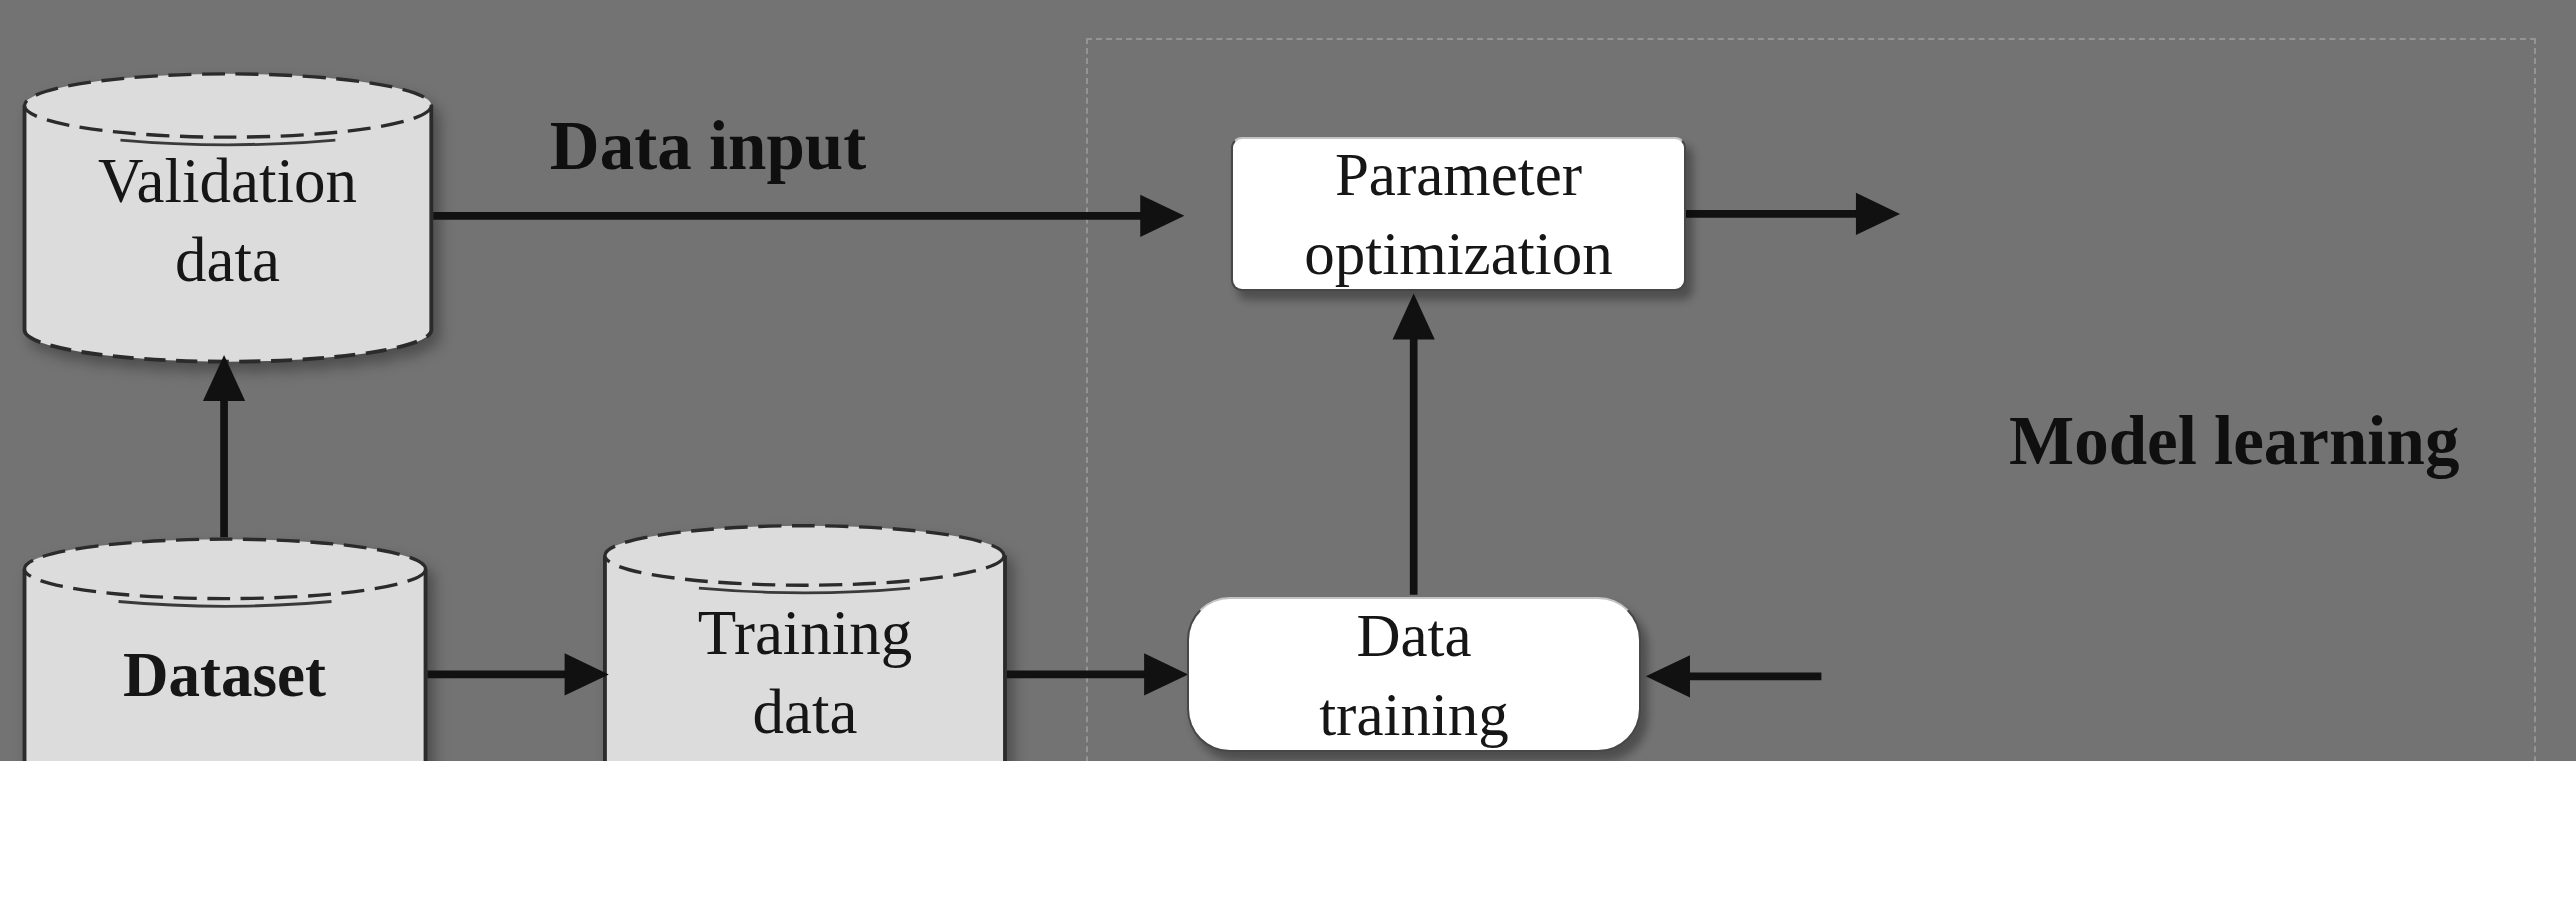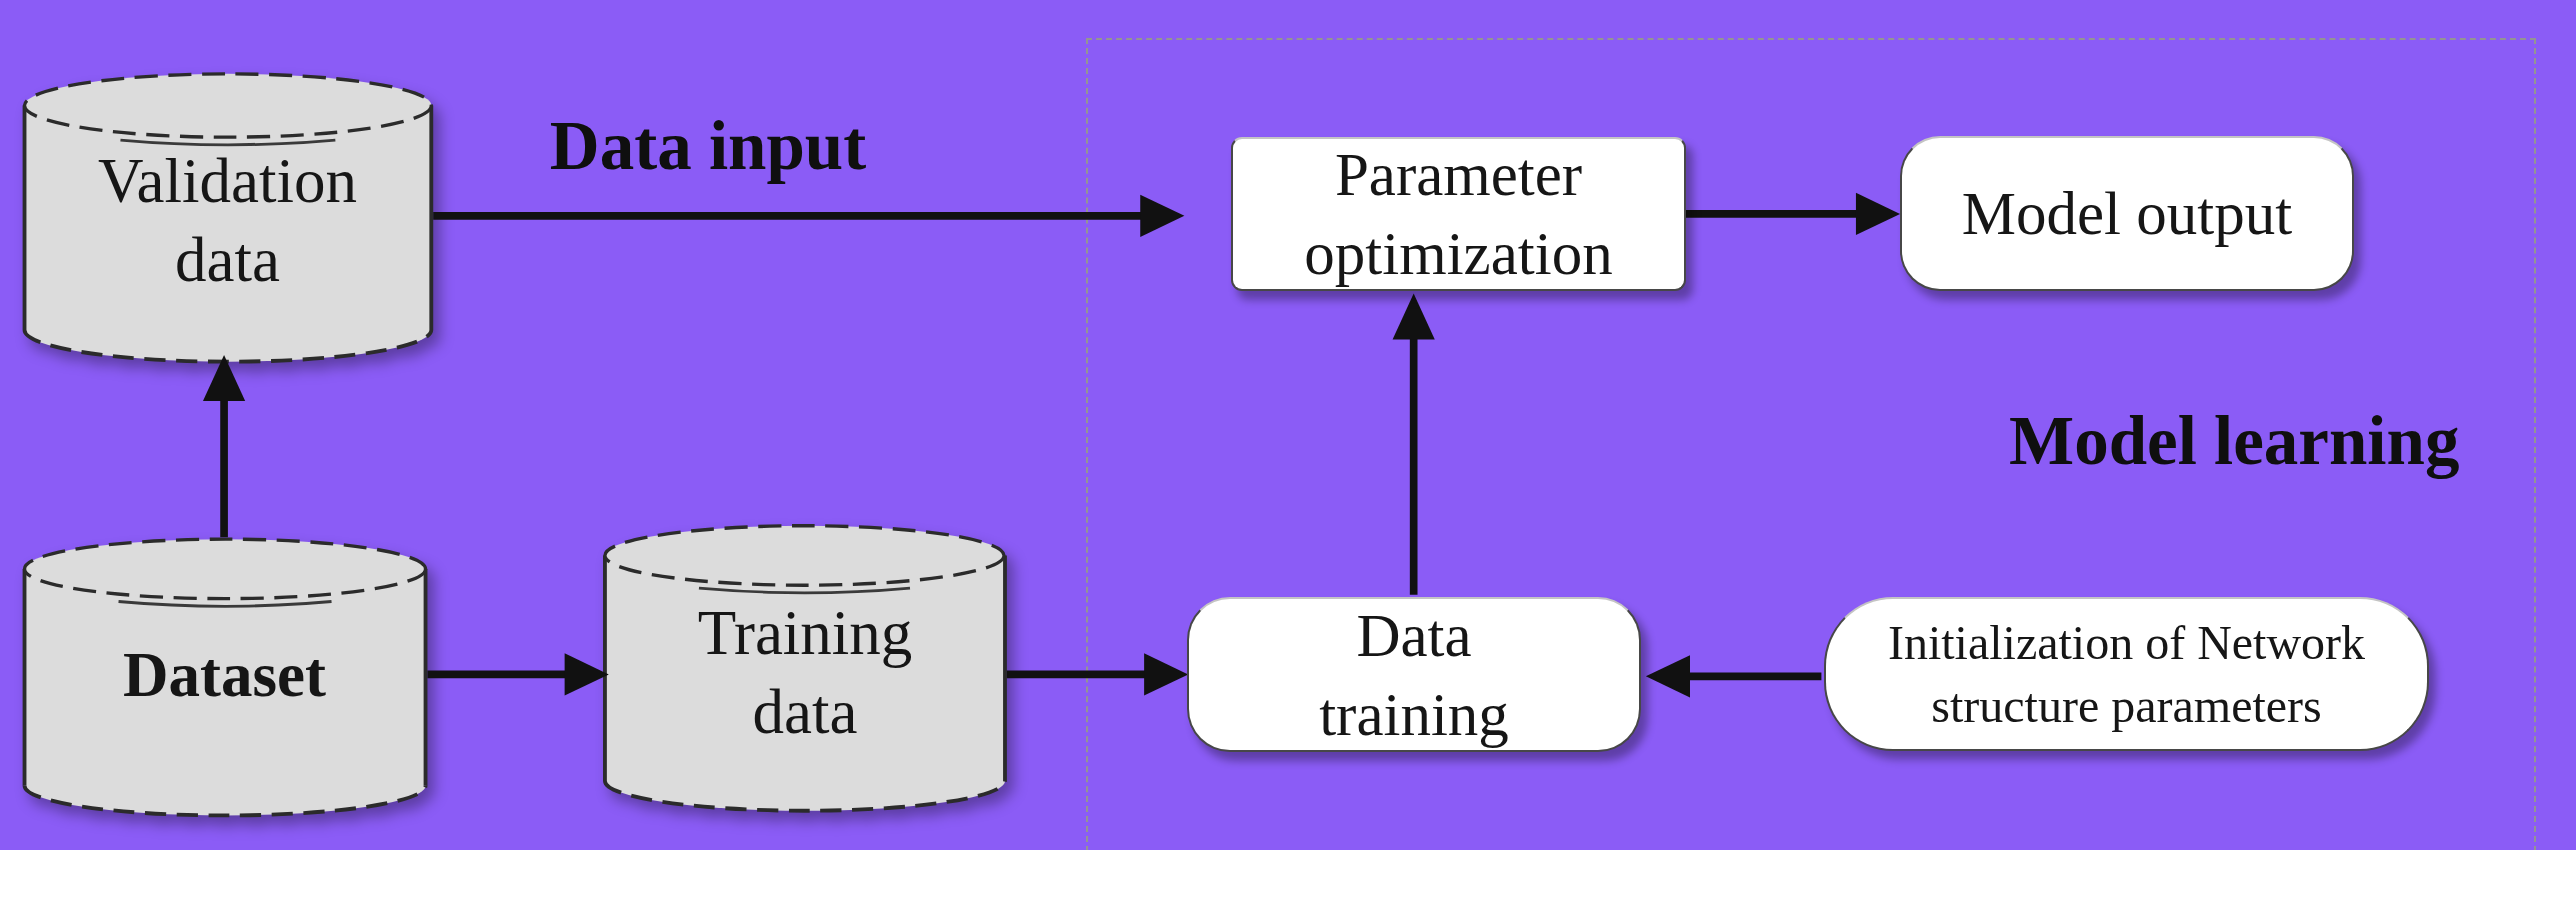--- a/index.html
+++ b/index.html
@@ -1,17 +1,17 @@
 <!DOCTYPE html>
 <html><head>
 <meta charset="utf-8">
 <style>
   html,body{margin:0;padding:0;background:#ffffff;}
   .canvas{
-    position:relative;width:2576px;height:850px;background:#8b5cf6;overflow:hidden;
+    position:relative;width:2576px;height:761px;background:#737373;overflow:hidden;
     font-family:"Liberation Serif","DejaVu Serif",serif;color:#1a1a1a;
   }
   .shape-layer{position:absolute;left:0;top:0;width:2576px;height:897px;pointer-events:none;}
   .dashed-box{
     position:absolute;left:1086px;top:38px;width:1450px;height:814px;
     border:2.9px dashed #949494;box-sizing:border-box;background:transparent;
   }
   .cyl-label{
     position:absolute;text-align:center;white-space:pre-line;
     font-size:63px;line-height:79px;color:#161616;
@@ -105,31 +105,24 @@
 data</div>
   <div class="cyl-label" style="left:24px;top:636px;width:401px;font-weight:bold;">Dataset</div>
   <div class="cyl-label" style="left:605px;top:594px;width:400px;">Training
 data</div>
 
   <div class="pbox" style="left:1183px;top:137px;width:455px;height:154px;border-radius:11px;margin-left:48px;">
     <span class="pbox-label">Parameter
 optimization</span>
   </div>
 
-  <div class="pbox" style="left:1900px;top:136px;width:454px;height:155px;border-radius:40px;">
-    <span class="pbox-label">Model output</span>
-  </div>
 
   <div class="pbox" style="left:1187px;top:597px;width:454px;height:155px;border-radius:43px;">
     <span class="pbox-label">Data
 training</span>
   </div>
 
-  <div class="pbox" style="left:1824px;top:597px;width:605px;height:154px;border-radius:69px;">
-    <span class="pbox-label small">Initialization of Network
-structure parameters</span>
-  </div>
 
   <div class="annot" style="left:2009px;top:395px;">Model learning</div>
   <div class="annot" style="left:497px;top:100px;width:422px;text-align:center;">Data input</div>
 
 </div>
 
 
 </body></html>

